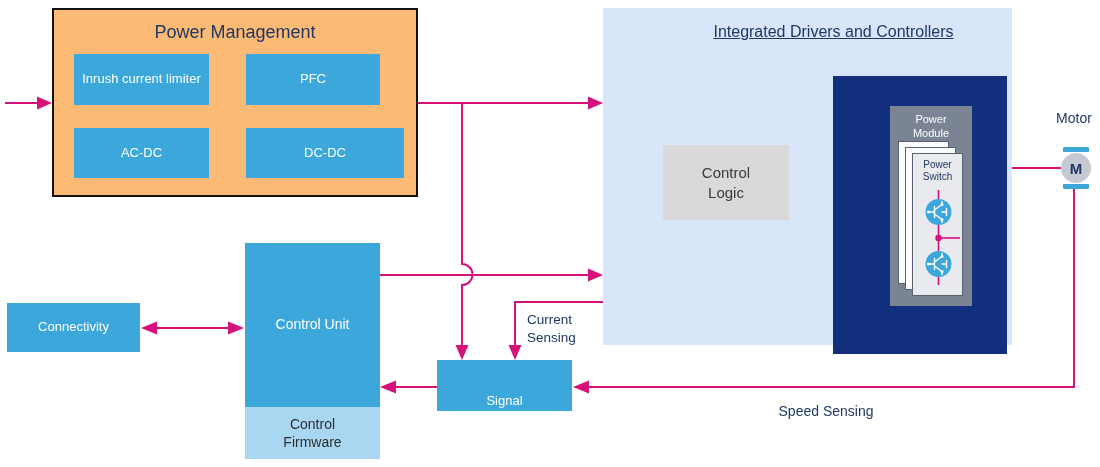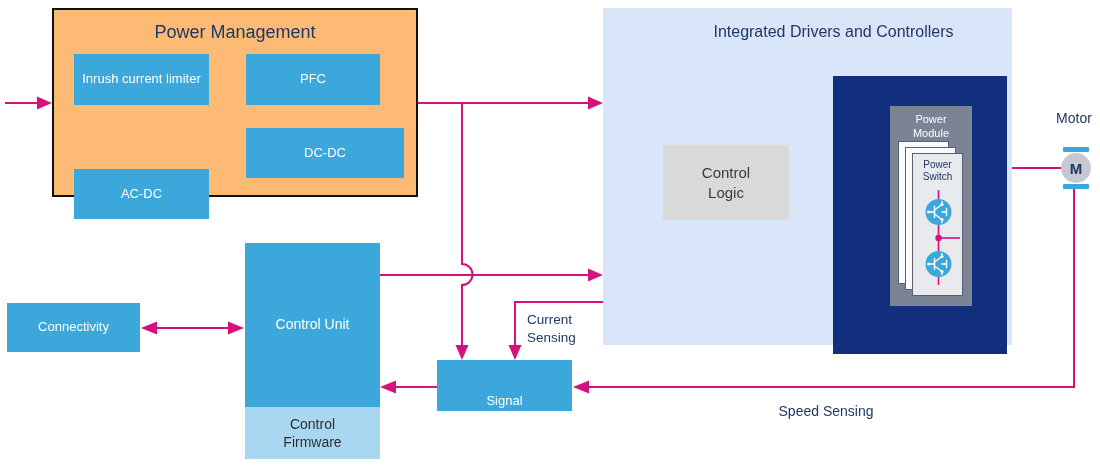--- a/index.html
+++ b/index.html
@@ -13,29 +13,29 @@
 
   
   .pm-box{position:absolute; left:52px; top:8px; width:366px; height:189px;
           background:#fdba74; border:2px solid #111;}
   .pm-title{position:absolute; left:0; right:0; top:12px; text-align:center;
             font-size:18px; color:var(--navy-text);}
   .blk{position:absolute; background:var(--cyan); color:#fff; font-size:13px;
        display:flex; align-items:center; justify-content:center; text-align:center; line-height:1.25;}
   .pm-b0{left:20px; top:44px; width:135px; height:51px;}
   .pm-b1{left:192px; top:44px; width:134px; height:51px;}
-  .pm-b2{left:20px; top:118px; width:135px; height:50px;margin-top:41px;}
+  .pm-b2{left:20px; top:118px; width:135px; height:50px;}
   .pm-b3{left:192px; top:118px; width:158px; height:50px;}
   .pm-b0 span{max-width:120px;}
 
   
   .drivers-panel{position:absolute; left:603px; top:8px; width:409px; height:337px;
                  background:var(--panel-blue);}
   .drv-title{position:absolute; left:0; right:0; top:15px; padding-left:52px;
-             text-align:center; font-size:16px; color:var(--navy-text);}
+             text-align:center; font-size:16px; color:var(--navy-text);text-decoration:underline;}
   .control-logic{position:absolute; left:60px; top:137px; width:126px; height:75px;
                  background:var(--gray-box); color:#3A3A3A; font-size:15px;
                  display:flex; align-items:center; justify-content:center; text-align:center; line-height:1.3;}
   .control-logic span{max-width:70px;}
   .navy-box{position:absolute; left:230px; top:42px; width:174px; height:278px; background:var(--navy-box);margin-top:26px;}
   .module-box{position:absolute; left:57px; top:30px; width:82px; height:200px; background:var(--module-gray);}
   .module-label{position:absolute; left:0; right:0; top:7px; text-align:center;
                 color:#fff; font-size:11px; line-height:1.25;}
   .module-label span{display:inline-block; max-width:48px;}
   .card{position:absolute; width:51px; height:143px; border:1px solid #59616F; background:#FAFBFC;padding-left:26px;}

